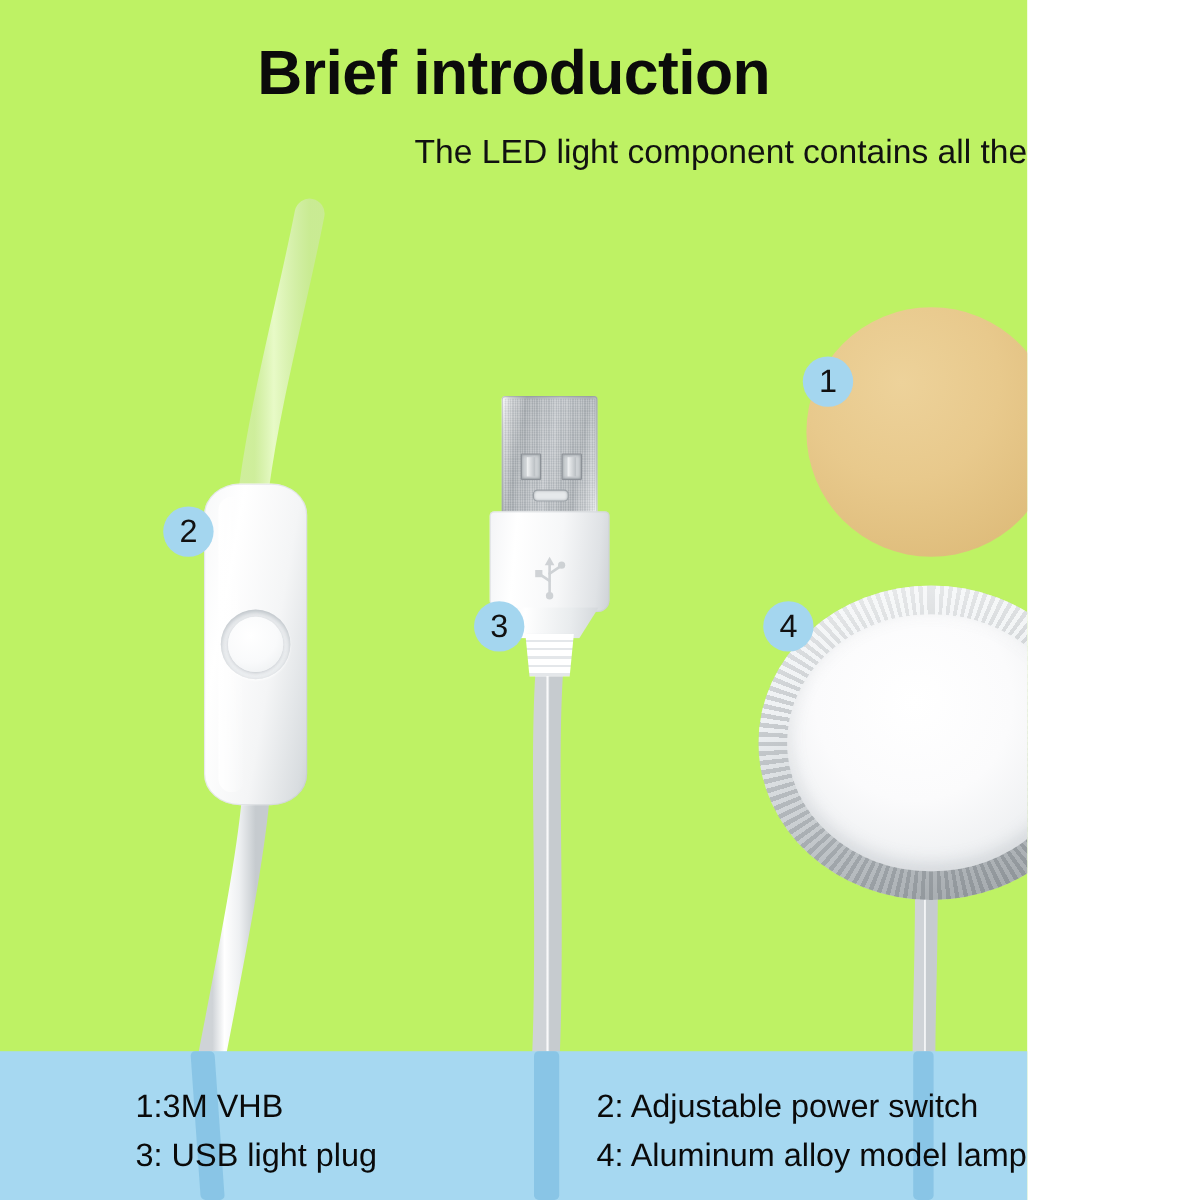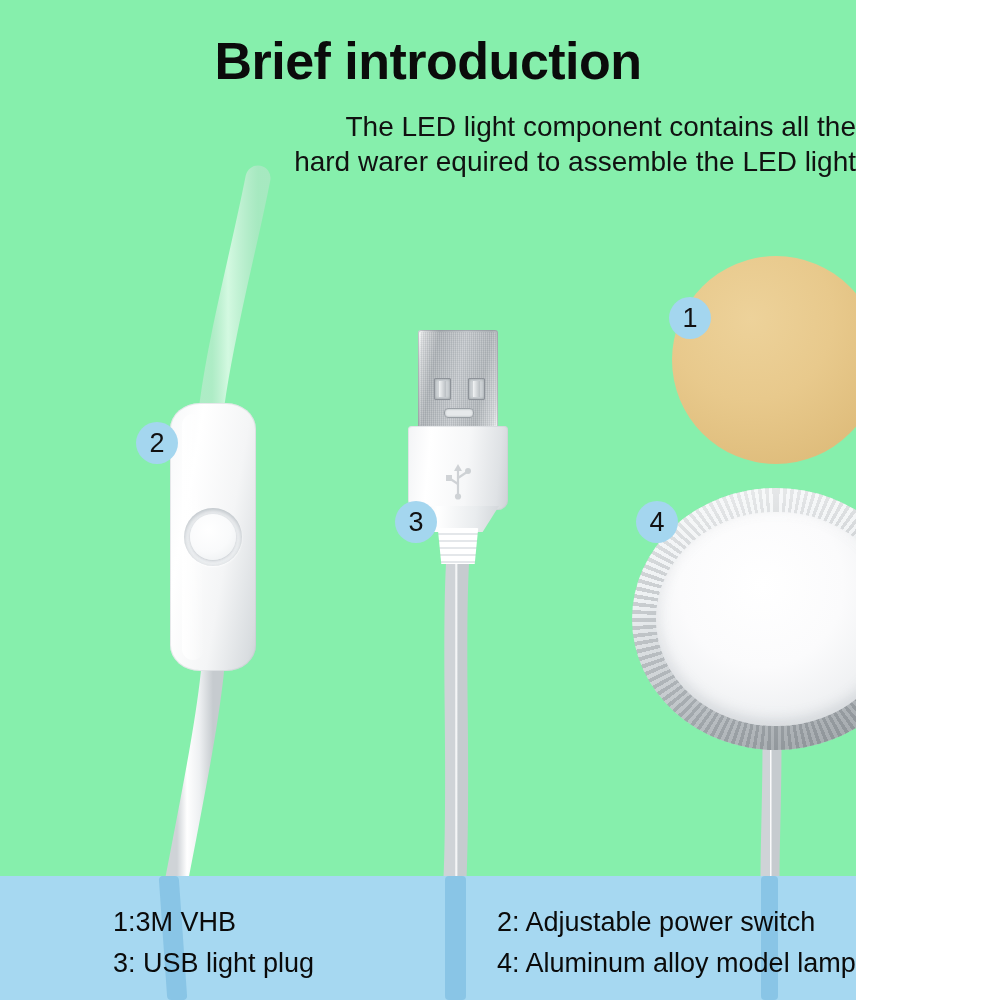--- a/index.html
+++ b/index.html
@@ -4,21 +4,21 @@
 <style>
   html, body {
     margin: 0;
     padding: 0;
     background: #ffffff;
   }
   #page {
     position: relative;
     width: 856px;
     height: 1000px;
-    background: #86efac;
+    background: #bef264;
     overflow: hidden;
     font-family: "Liberation Sans", sans-serif;
   }
 
   
   .hdr-title {
     position: absolute;
     left: 0; right: 0;
     top: 34px;
     text-align: center;
@@ -320,21 +320,20 @@
 
     <path d="M 213,666 C 208,720 192,800 177,878" stroke="url(#cabGrad)" stroke-width="23" fill="none" stroke-linecap="round"></path>
 
     <path d="M 458,556 C 452,640 460,760 455,878" stroke="url(#cabGrad)" stroke-width="23" fill="none" stroke-linecap="round"></path>
 
     <path d="M 772,742 C 772,800 770,840 770,878" stroke="url(#cabGrad)" stroke-width="19" fill="none" stroke-linecap="round"></path>
   </svg>
 
   <div class="hdr-title">Brief introduction</div>
   <div class="hdr-line hdr-l1">The LED light component contains all the</div>
-  <div class="hdr-line hdr-l2">hard warer equired to assemble the LED light</div>
 
   <div class="vhb-disc"></div>
 
   <div class="lamp">
     <div class="lamp-ring"></div>
     <div class="lamp-ring-shade"></div>
     <div class="lamp-ring-shade2"></div>
     <div class="lamp-inner"></div>
   </div>
 

